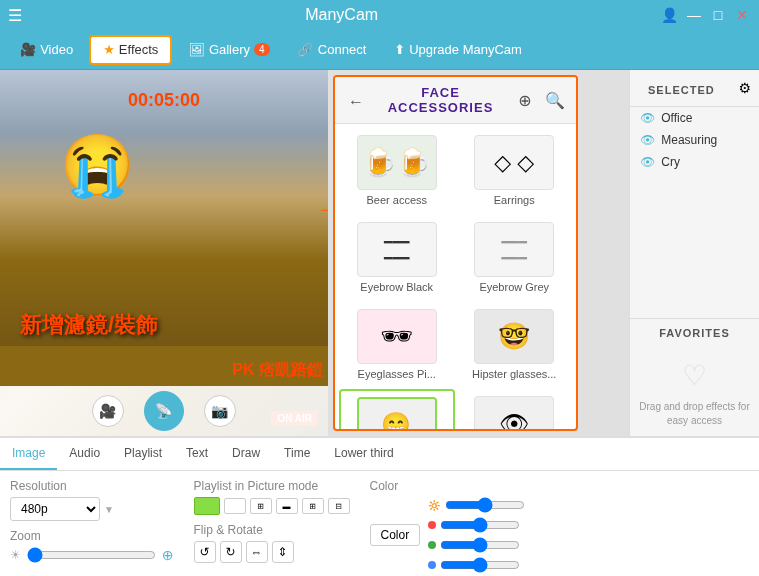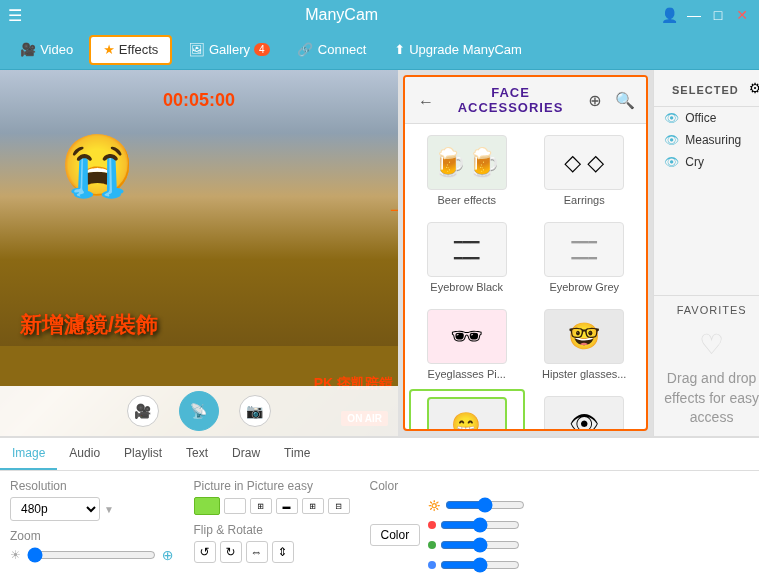--- a/index.html
+++ b/index.html
@@ -38,21 +38,21 @@
       padding: 4px 12px; border-radius: 4px;
       color: white; font-size: 13px; cursor: pointer;
       height: 30px;
     }
     .nav-item.active {
       background: white; color: #333; border: 2px solid #ff9900;
     }
 
     
     .video-area {
-      width: 398px;
+      width: 328px;
       position: relative;
       background: #86efac;
       overflow: hidden;
     }
     .video-bg {
       width: 100%; height: 100%;
       background: linear-gradient(135deg, #8B7355 0%, #A0855A 30%, #D4B483 50%, #8B6914 70%, #5C4A1E 100%);
       position: relative;
     }
     .video-overlay-text {
@@ -190,32 +190,32 @@
     .favorites-section {
       margin-top: auto;
       border-top: 1px solid #ddd;
       padding: 8px;
       display: flex;
       flex-direction: column;
       align-items: center;
     }
     .favorites-title {
       font-size: 11px;
-      font-weight: normal;
+      font-weight: bold;
       color: #555;
       letter-spacing: 1px;
-      margin-bottom: 12px;
+      margin-bottom: 20px;
     }
     .heart-icon {
       font-size: 28px;
       color: #ddd;
       margin-bottom: 8px;
     }
     .favorites-hint {
-      font-size: 14px;
+      font-size: 10px;
       color: #999;
       text-align: center;
       line-height: 1.4;
     }
     .tabs-row {
       display: flex;
       border-bottom: 1px solid #ddd;
       background: white;
     }
     .tab-item {
@@ -314,21 +314,21 @@
         <div class="video-time">00:05:00</div>
 
         <div class="video-emoji">😭</div>
 
         <div class="video-overlay-text">新增濾鏡/裝飾</div>
 
         <div style="position:absolute;top:120px;right:-15px;font-size:28px;color:#ff6600;z-index:5;">→</div>
 
         <div class="on-air-badge">ON AIR</div>
 
-        <div style="position:absolute;bottom:43px;right:5px;font-size:14px;color:#ff4400;font-weight:bold;padding-left:30px;">PK 痞凱踣鎧</div>
+        <div style="position:absolute;bottom:55px;right:5px;font-size:16px;color:#ff4400;font-weight:bold;padding-left:30px;">PK 痞凱踣鎧</div>
       </div>
 
       <div class="video-controls">
         <div class="video-ctrl-btn">🎥</div>
         <div class="video-ctrl-btn active" style="background:#4db8d4;color:white;width:40px;height:40px;">📡</div>
         <div class="video-ctrl-btn">📷</div>
       </div>
     </div>
 
     <div style="width:245px;background:white;border:2px solid #ff6600;margin:5px;display:flex;flex-direction:column;border-radius:4px;overflow:hidden;">
@@ -336,21 +336,21 @@
         <button class="panel-icon-btn">←</button>
         <span class="panel-title">FACE ACCESSORIES</span>
         <button class="panel-icon-btn">⊕</button>
         <button class="panel-icon-btn">🔍</button>
       </div>
 
       <div style="display:grid;grid-template-columns:1fr 1fr;gap:2px;padding:4px;overflow-y:auto;flex:1;">
 
         <div class="accessory-item">
           <div class="accessory-thumb" style="background:#e8f0e8;">🍺🍺</div>
-          <span class="accessory-label">Beer effects</span>
+          <span class="accessory-label">Beer access</span>
         </div>
 
         <div class="accessory-item">
           <div class="accessory-thumb" style="background:#f5f5f5;font-size:22px;">◇ ◇</div>
           <span class="accessory-label">Earrings</span>
         </div>
 
         <div class="accessory-item">
           <div class="accessory-thumb" style="background:#f5f5f5;font-size:14px;color:#333;">━━━<br>━━━</div>
           <span class="accessory-label">Eyebrow Black</span>
@@ -414,20 +414,21 @@
 
 <div style="background:white;border-top:2px solid #ddd;height:210px;position:relative;">
 
   <div class="tabs-row">
     <div class="tab-item active">Image</div>
     <div class="tab-item">Audio</div>
     <div class="tab-item">Playlist</div>
     <div class="tab-item">Text</div>
     <div class="tab-item">Draw</div>
     <div class="tab-item">Time</div>
+    <div class="tab-item">Lower third</div>
   </div>
 
   <div style="display:flex;padding:8px 10px;gap:20px;">
 
     <div>
       <div class="settings-label">Resolution</div>
       <div style="display:flex;align-items:center;gap:4px;">
         <select class="select-box">
           <option>480p</option>
           <option>720p</option>
@@ -437,21 +438,21 @@
       </div>
       <div class="settings-label" style="margin-top:8px;">Zoom</div>
       <div class="slider-row">
         <span style="color:#aaa;font-size:12px;">☀</span>
         <input type="range" min="0" max="100" value="0" style="flex: 1 1 0%;">
         <span style="color:#4db8d4;font-size:14px;">⊕</span>
       </div>
     </div>
 
     <div style="min-width:140px;">
-      <div class="settings-label">Picture in Picture easy</div>
+      <div class="settings-label">Playlist in Picture mode</div>
       <div class="pip-options">
         <div class="pip-btn active" style="width:26px;height:18px;background:#88dd44;border-color:#66bb22;"></div>
         <div class="pip-btn"></div>
         <div class="pip-btn">⊞</div>
         <div class="pip-btn">▬</div>
         <div class="pip-btn">⊞</div>
         <div class="pip-btn">⊟</div>
       </div>
       <div class="settings-label" style="margin-top:8px;">Flip &amp; Rotate</div>
       <div class="flip-btns">

